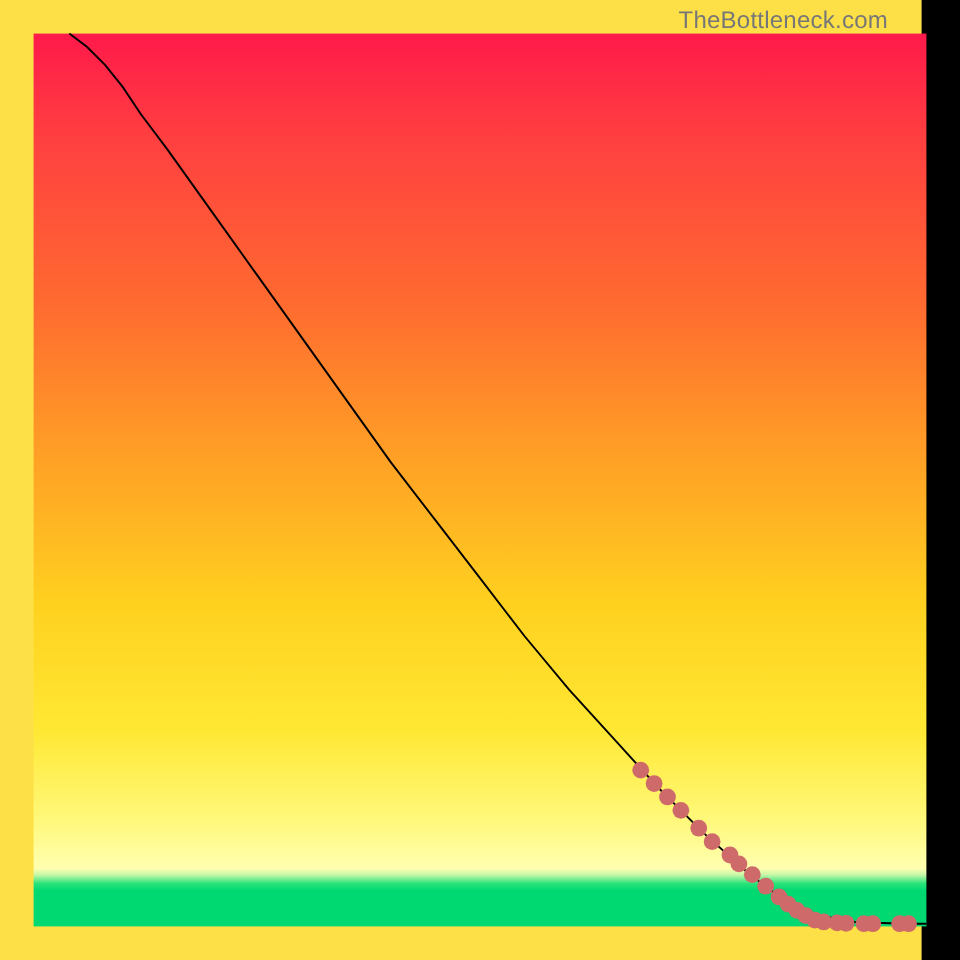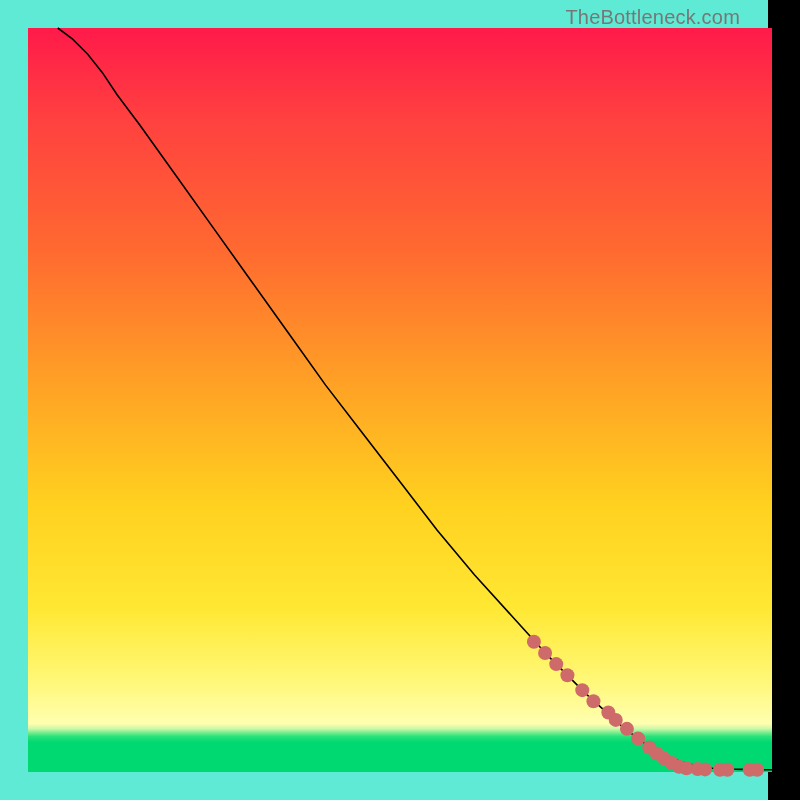--- a/index.html
+++ b/index.html
@@ -8,21 +8,21 @@
     width: 800px;
     height: 800px;
     overflow: hidden;
     background: #000;
     font-family: Arial, Helvetica, sans-serif;
   }
   .frame {
     position: relative;
     width: 768px;
     height: 800px;
-    background: #5eead4;
+    background: #fde047;
   }
   .plot {
     position: absolute;
     left: 28px;
     top: 28px;
     width: 744px;
     height: 744px;
     
     background:
       linear-gradient(to bottom,

